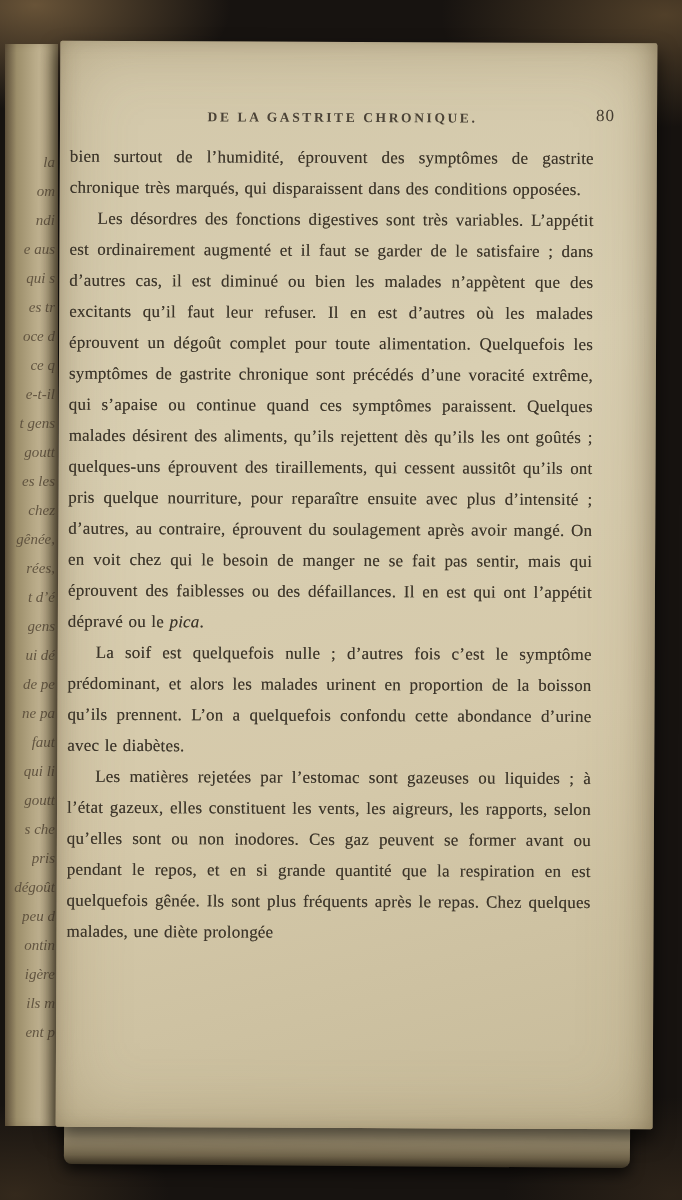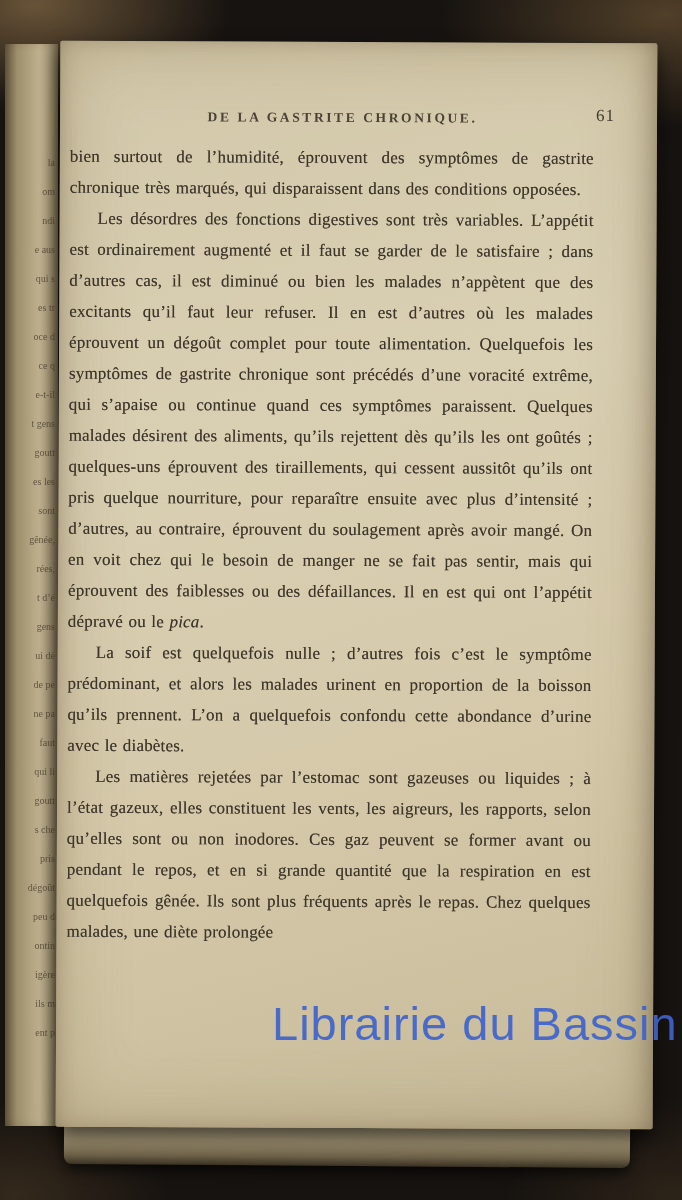--- a/index.html
+++ b/index.html
@@ -30,22 +30,22 @@
     position:absolute;left:5px;top:44px;width:53px;height:1082px;
     background:linear-gradient(90deg,#5d4f39 0%,#9c8e6a 22%,#c0b290 65%,#ab9d7a 100%);
     box-shadow:inset -11px 0 14px -8px rgba(40,26,10,.65);
     overflow:hidden;
   }
   .spine-frags{
     position:absolute;top:104px;left:0;right:3px;
     display:flex;flex-direction:column;align-items:flex-end;
   }
   .spine-frags span{
-    display:block;height:29px;line-height:29px;font-size:10px;
-    color:#574a38;opacity:.88;white-space:nowrap;overflow:hidden;
+    display:block;height:29px;line-height:29px;font-size:15px;
+    color:#574a38;opacity:.88;white-space:nowrap;overflow:hidden;font-style:italic;
   }
   .page{
     position:absolute;left:58px;top:42px;width:597px;height:1086px;
     background:linear-gradient(165deg,#d2c7a9 0%,#d9cfb2 35%,#d5c9aa 65%,#c6ba99 100%);
     box-shadow:
       inset 0 0 70px rgba(120,100,60,.35),
       inset -16px 0 30px -18px rgba(60,45,25,.55),
       inset 10px 0 24px -16px rgba(60,45,25,.45),
       0 10px 20px rgba(0,0,0,.65);
     border-radius:2px;
@@ -93,21 +93,21 @@
         <span>ndi</span>
         <span>e aus</span>
         <span>qui s</span>
         <span>es tr</span>
         <span>oce d</span>
         <span>ce q</span>
         <span>e-t-il</span>
         <span>t gens</span>
         <span>goutt</span>
         <span>es les</span>
-        <span>sont</span>
+        <span>chez</span>
         <span>gênée,</span>
         <span>rées,</span>
         <span>t d’é</span>
         <span>gens</span>
         <span>ui dé</span>
         <span>de pe</span>
         <span>ne pa</span>
         <span>faut</span>
         <span>qui li</span>
         <span>goutt</span>
@@ -118,33 +118,32 @@
         <span>ontin</span>
         <span>igère</span>
         <span>ils m</span>
         <span>ent p</span>
       </div>
   </div>
 
   <div class="page">
     <div class="header">
       <span class="running-title">DE LA GASTRITE CHRONIQUE.</span>
-      <span class="page-number">61</span>
+      <span class="page-number">80</span>
     </div>
 
     <div class="body-text">
       <p>
         <span>bien surtout de l’humidité, éprouvent des symptômes de gastrite chronique très marqués, qui disparaissent dans des conditions opposées.</span>
       </p>
       <p class="indent">
         <span>Les désordres des fonctions digestives sont très variables. L’appétit est ordinairement augmenté et il faut se garder de le satisfaire ; dans d’autres cas, il est diminué ou bien les malades n’appètent que des excitants qu’il faut leur refuser. Il en est d’autres où les malades éprouvent un dégoût complet pour toute alimentation. Quelquefois les symptômes de gastrite chronique sont précédés d’une voracité extrême, qui s’apaise ou continue quand ces symptômes paraissent. Quelques malades désirent des aliments, qu’ils rejettent dès qu’ils les ont goûtés ; quelques-uns éprouvent des tiraillements, qui cessent aussitôt qu’ils ont pris quelque nourriture, pour reparaître ensuite avec plus d’intensité ; d’autres, au contraire, éprouvent du soulagement après avoir mangé. On en voit chez qui le besoin de manger ne se fait pas sentir, mais qui éprouvent des faiblesses ou des défaillances. Il en est qui ont l’appétit dépravé ou le </span><span class="it">pica</span><span>.</span>
       </p>
       <p class="indent">
         <span>La soif est quelquefois nulle ; d’autres fois c’est le symptôme prédominant, et alors les malades urinent en proportion de la boisson qu’ils prennent. L’on a quelquefois confondu cette abondance d’urine avec le diabètes.</span>
       </p>
       <p class="indent">
         <span>Les matières rejetées par l’estomac sont gazeuses ou liquides ; à l’état gazeux, elles constituent les vents, les aigreurs, les rapports, selon qu’elles sont ou non inodores. Ces gaz peuvent se former avant ou pendant le repos, et en si grande quantité que la respiration en est quelquefois gênée. Ils sont plus fréquents après le repas. Chez quelques malades, une diète prolongée</span>
       </p>
     </div>
   </div>
 
-  <div class="watermark">Librairie du Bassin</div>
 </div>
 
 </body></html>

